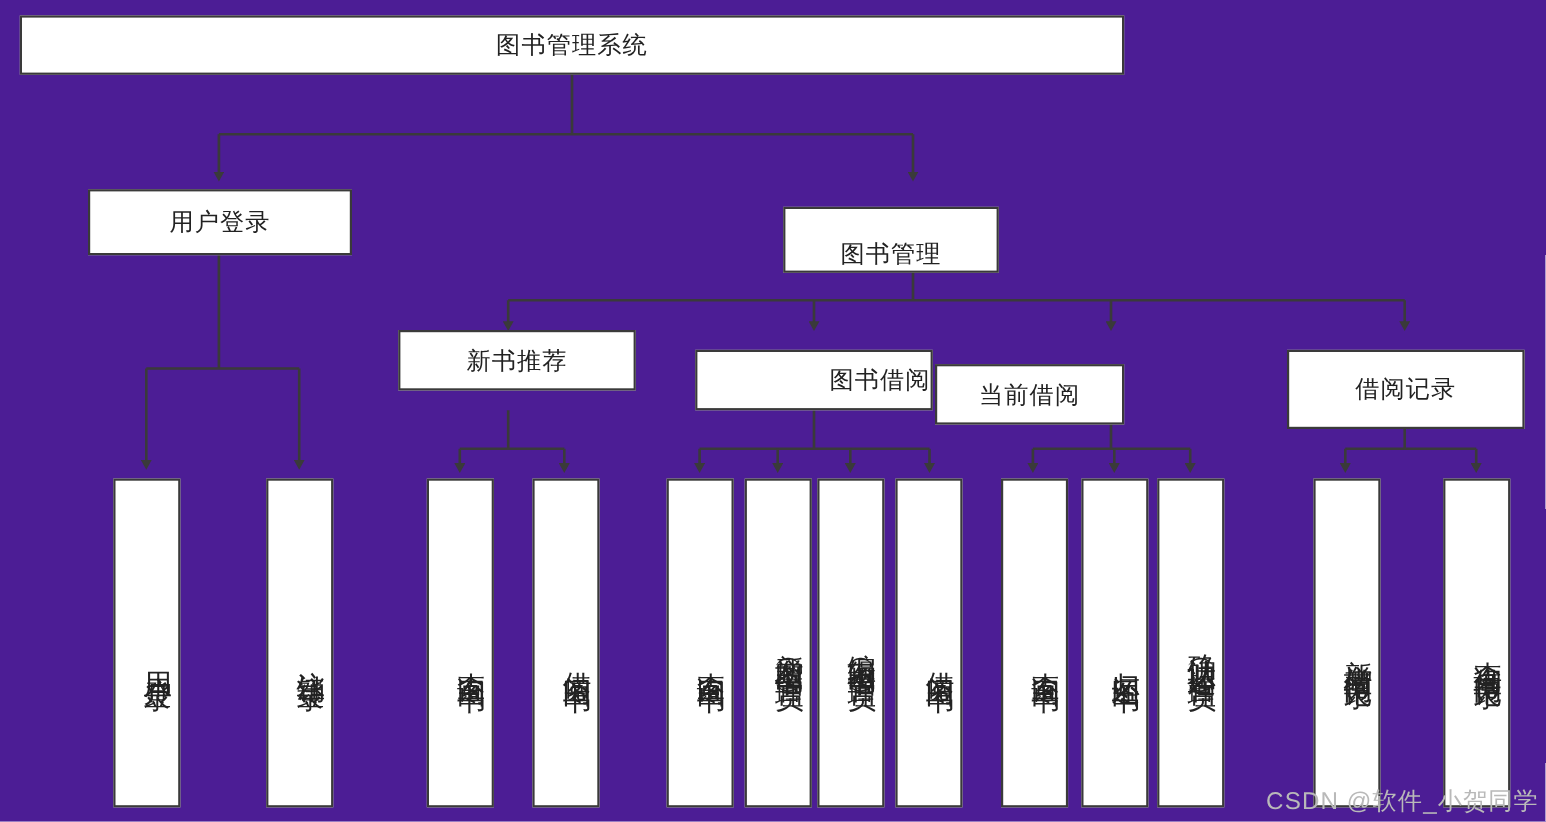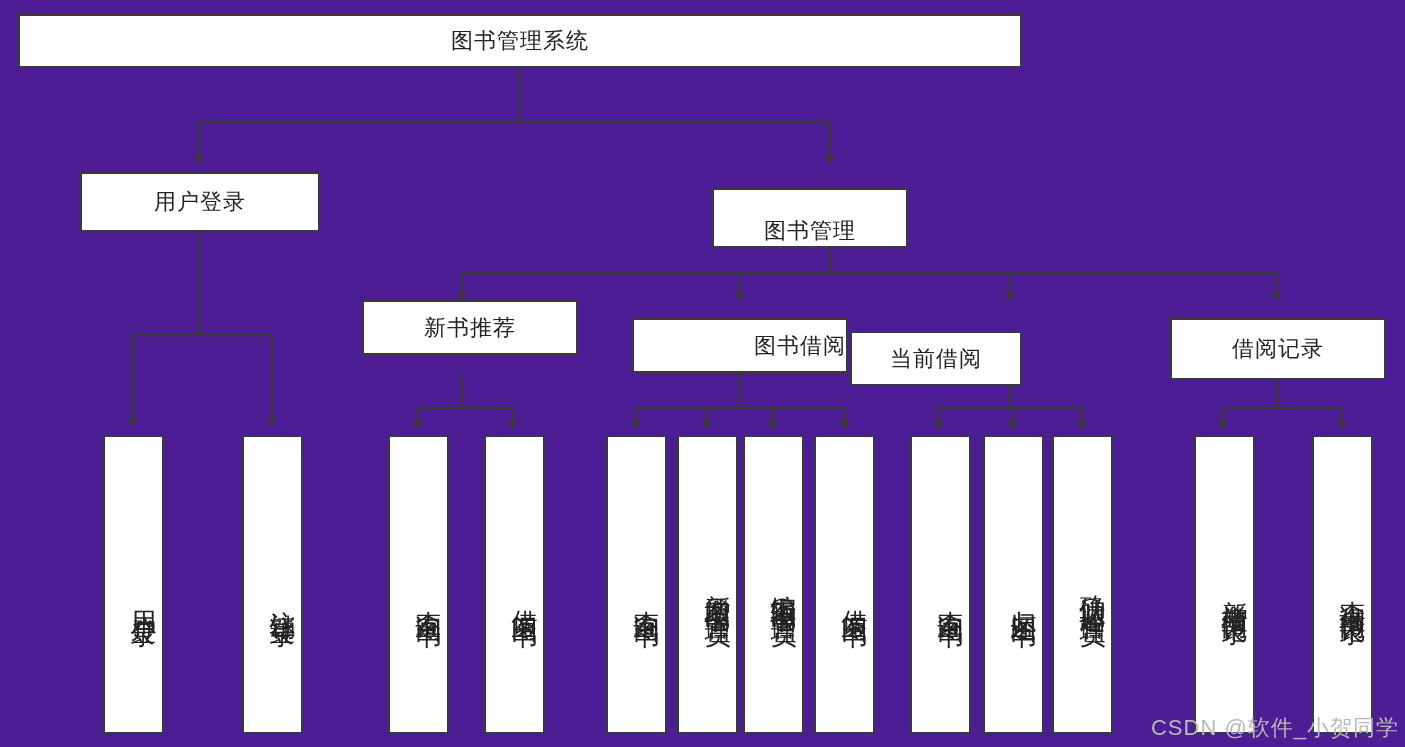--- a/index.html
+++ b/index.html
@@ -84,21 +84,21 @@
 
   <div class="node h" style="left:362px;top:300px;width:216px;height:55px;">
     <span>新书推荐</span>
   </div>
   <div class="node h" style="left:632px;top:318px;width:216px;height:55px;justify-content:flex-end;">
     <span>图书借阅</span>
   </div>
   <div class="node h" style="left:850px;top:318px;width:172px;height:55px;margin-top:13px;">
     <span>当前借阅</span>
   </div>
-  <div class="node h" style="left:1170px;top:318px;width:216px;height:62px;">
+  <div class="node h" style="left:1170px;top:318px;width:216px;height:72px;">
     <span>借阅记录</span>
   </div>
 
   <div class="node v" style="left:103px;top:435px;width:61px;height:299px;">
     <span>用户登录</span>
   </div>
   <div class="node v" style="left:242px;top:435px;width:61px;height:299px;">
     <span>注销登录</span>
   </div>
 

